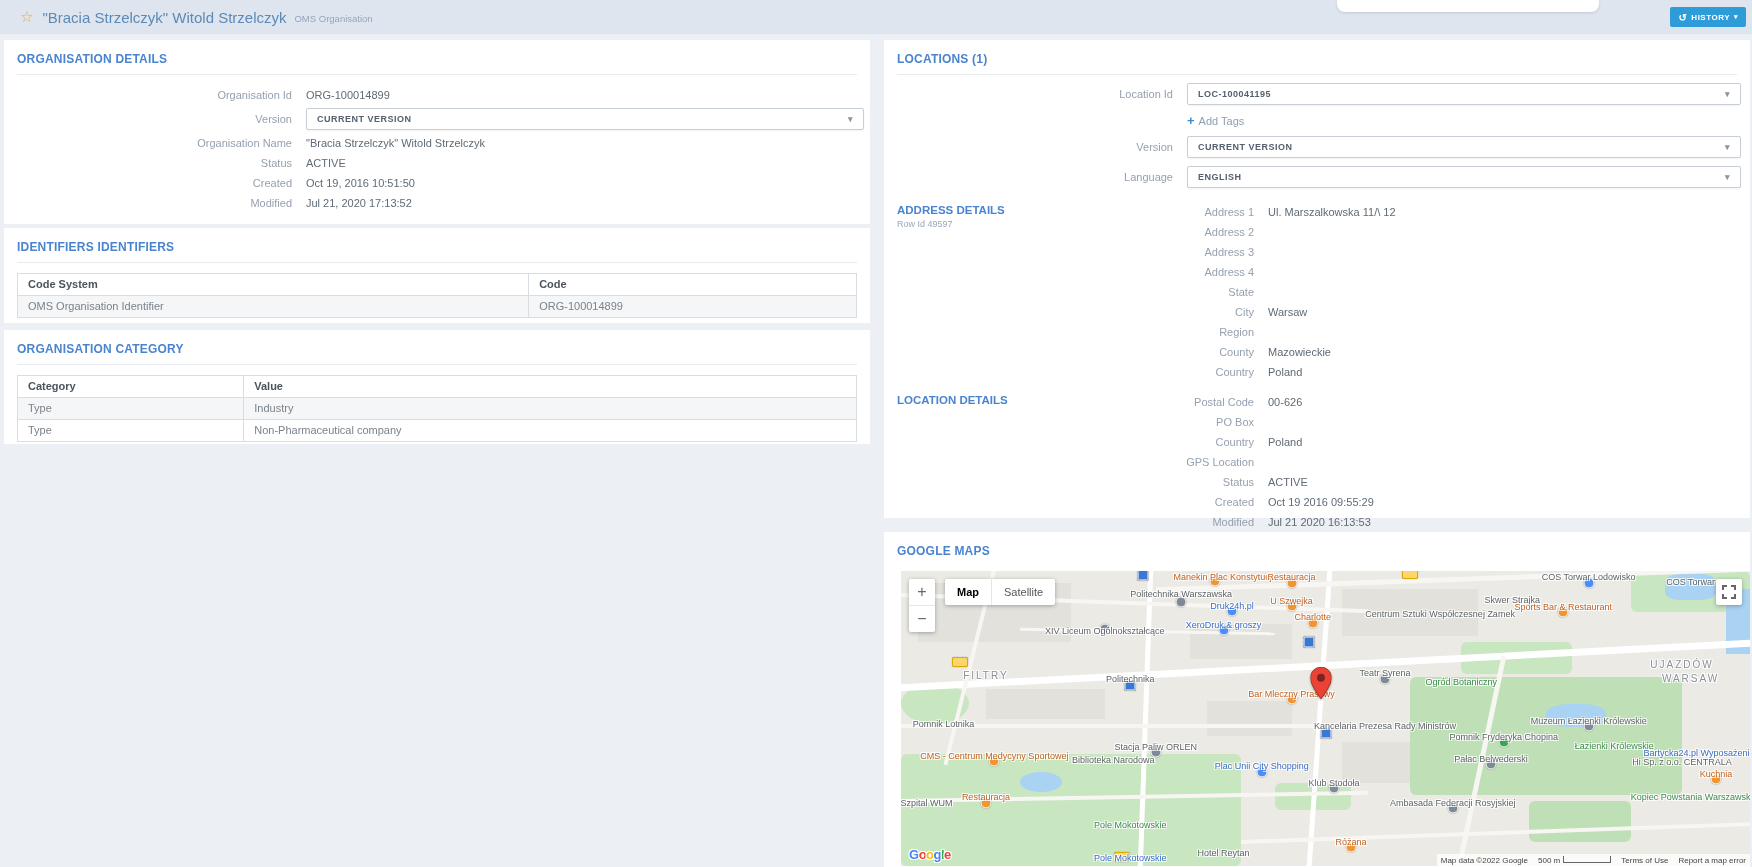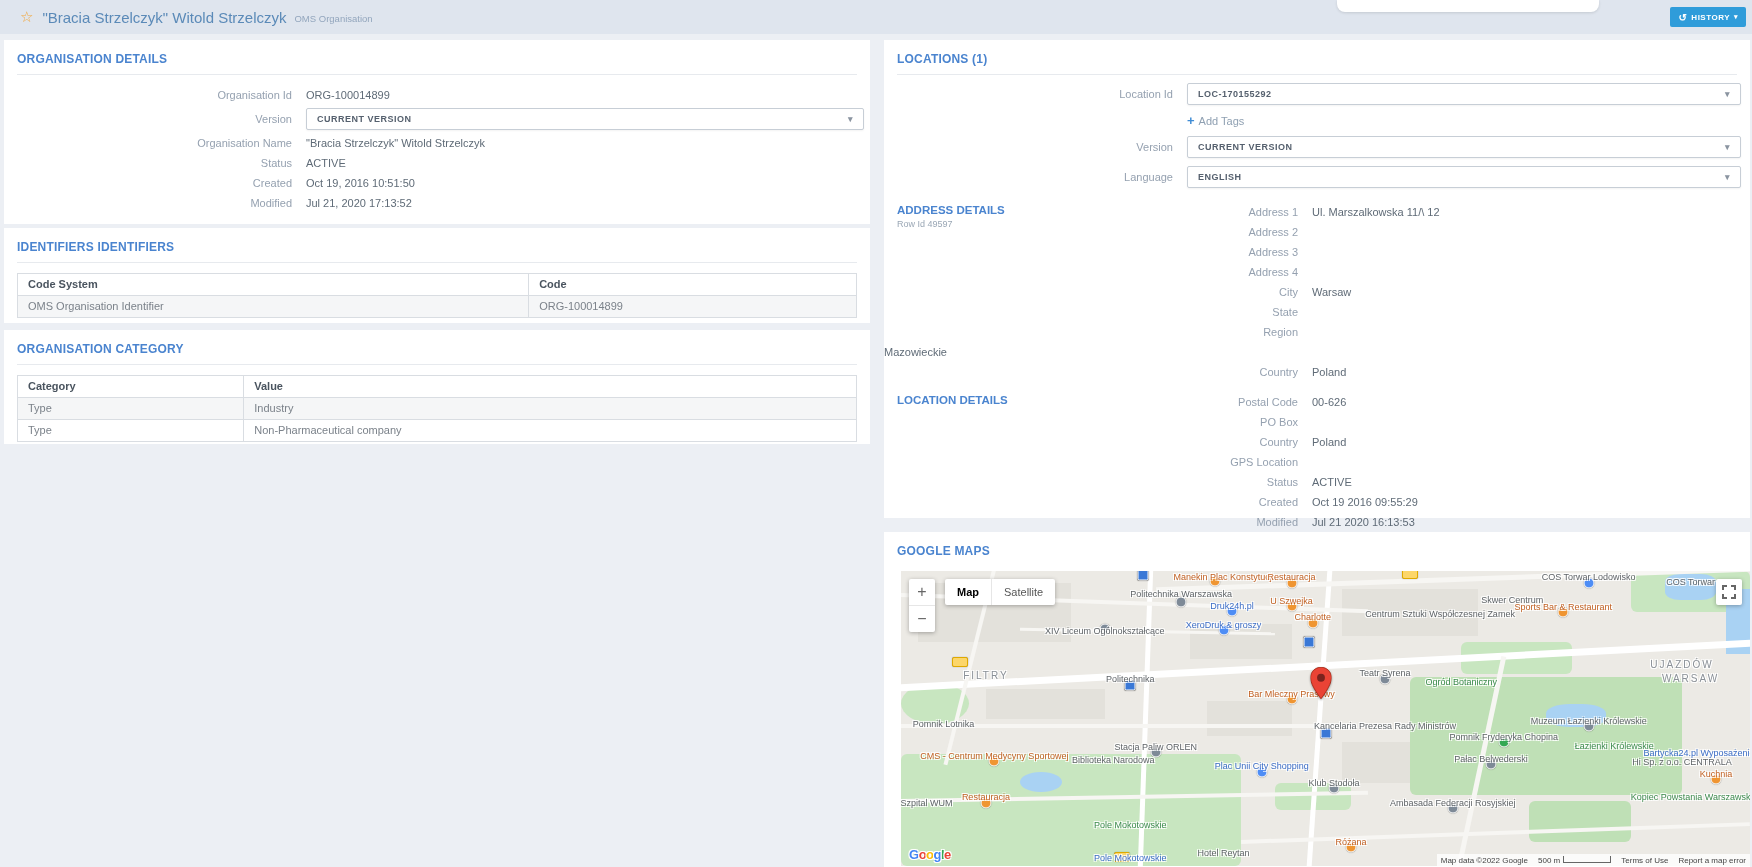--- a/index.html
+++ b/index.html
@@ -58,21 +58,21 @@
   .lrow{display:flex;align-items:center;margin-top:8px;}
   .loc-label{width:289px;text-align:right;padding-right:14px;font-size:11px;color:#95a1b0;flex:none;}
   .loc-select{width:554px;}
   .addtags{display:flex;align-items:center;margin:8px 0 2px 303px;cursor:pointer;gap:4px;}
   .addtags .plus{color:#3f8cd5;font-size:13px;font-weight:bold;}
   .addtags .atlabel{color:#8fa0b2;font-size:11px;}
   .subsec{position:relative;}
   .subsec-head{position:absolute;left:13px;top:2px;}
   .subsec-title{color:#4a84cf;font-weight:bold;font-size:11.5px;}
   .rowid{color:#9aa7b5;font-size:9px;margin-top:3px;}
-  .subsec .flabel{width:370px;margin-left:44px;}
+  .subsec .flabel{width:370px;}
   .addr-block{margin-top:14px;}
   .locdet-block{margin-top:10px;}
   
   .map{position:absolute;left:17px;top:39px;width:849px;height:295px;overflow:hidden;
        background:#eceae5;cursor:grab;}
   .blk{position:absolute;background:#e3e1db;}
   .green{position:absolute;background:#c8e6c0;border-radius:6px;}
   .green.dark{background:#bfe0b6;}
   .water{position:absolute;background:#a9d2f3;}
   .road{position:absolute;background:#ffffff;}
@@ -207,21 +207,21 @@
   </div>
 </div>
 
 <div class="card c-loc">
   <div class="sec-h">LOCATIONS (1)</div>
   <div class="sec-hr"></div>
 
   <div class="lrow">
     <div class="loc-label">Location Id</div>
     <div class="selectbox loc-select">
-      <span>LOC-170155292</span>
+      <span>LOC-100041195</span>
       <span class="caret">▾</span>
     </div>
   </div>
 
   <div class="addtags">
     <span class="plus">+</span>
     <span class="atlabel">Add Tags</span>
   </div>
 
   <div class="lrow">
@@ -261,35 +261,36 @@
           <div class="flabel">Address 3</div>
           <div class="fvalue"></div>
         </div>
 
         <div class="frow">
           <div class="flabel">Address 4</div>
           <div class="fvalue"></div>
         </div>
 
         <div class="frow">
+          <div class="flabel">State</div>
+          <div class="fvalue"></div>
+        </div>
+
+        <div class="frow">
           <div class="flabel">City</div>
           <div class="fvalue">Warsaw</div>
         </div>
 
         <div class="frow">
-          <div class="flabel">State</div>
-          <div class="fvalue"></div>
-        </div>
-
-        <div class="frow">
           <div class="flabel">Region</div>
           <div class="fvalue"></div>
         </div>
 
         <div class="frow">
+          <div class="flabel">County</div>
           <div class="fvalue">Mazowieckie</div>
         </div>
 
         <div class="frow">
           <div class="flabel">Country</div>
           <div class="fvalue">Poland</div>
         </div>
       </div>
   </div>
 
@@ -448,21 +449,21 @@
         <span class="mlabel lbl-orange" style="left: 46%; top: 0.5%;">Restauracja</span>
 
         <span class="mlabel lbl-gray" style="left: 81%; top: 0.5%;">COS Torwar Lodowisko</span>
 
         <span class="mlabel lbl-gray" style="left: 93%; top: 2%;">COS Torwar</span>
 
         <span class="mlabel lbl-gray" style="left: 33%; top: 6%;">Politechnika Warszawska</span>
 
         <span class="mlabel lbl-orange" style="left: 46%; top: 8.5%;">U Szwejka</span>
 
-        <span class="mlabel lbl-gray" style="left: 72%; top: 8%;">Skwer Centrum</span>
+        <span class="mlabel lbl-gray" style="left: 72%; top: 8%;">Skwer Strajka</span>
 
         <span class="mlabel lbl-orange" style="left: 78%; top: 10.5%;">Sports Bar &amp; Restaurant</span>
 
         <span class="mlabel lbl-blue" style="left: 39%; top: 10%;">Druk24h.pl</span>
 
         <span class="mlabel lbl-orange" style="left: 48.5%; top: 14%;">Charlotte</span>
 
         <span class="mlabel lbl-blue" style="left: 38%; top: 16.5%;">XeroDruk &amp; groszy</span>
 
         <span class="mlabel lbl-gray" style="left: 63.5%; top: 13%;">Centrum Sztuki Współczesnej Zamek</span>

